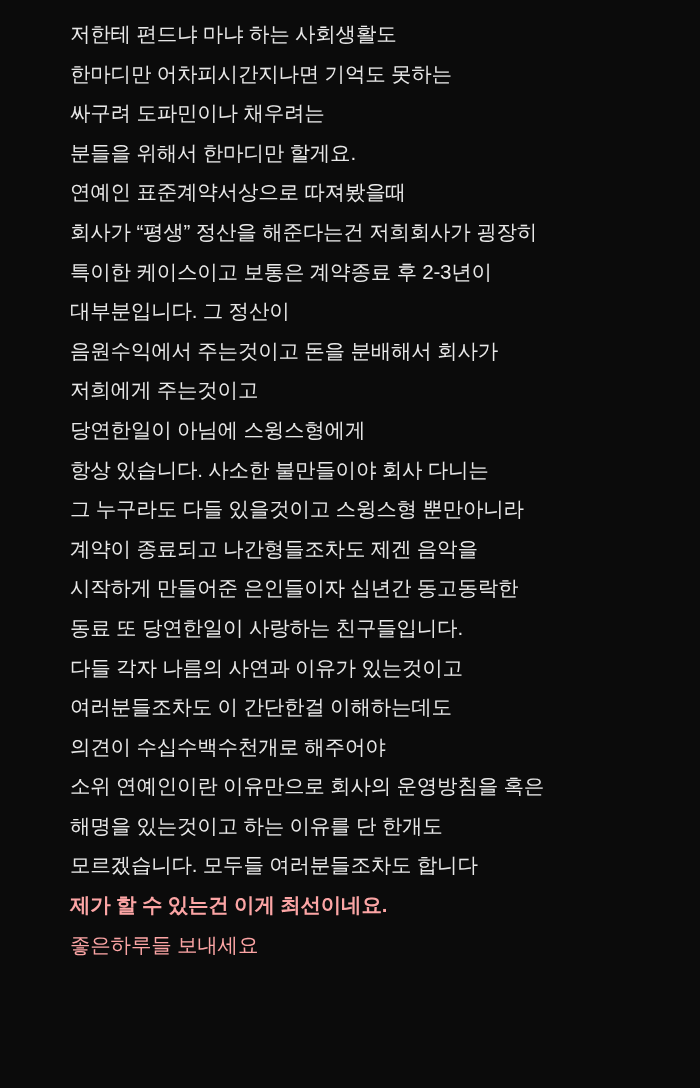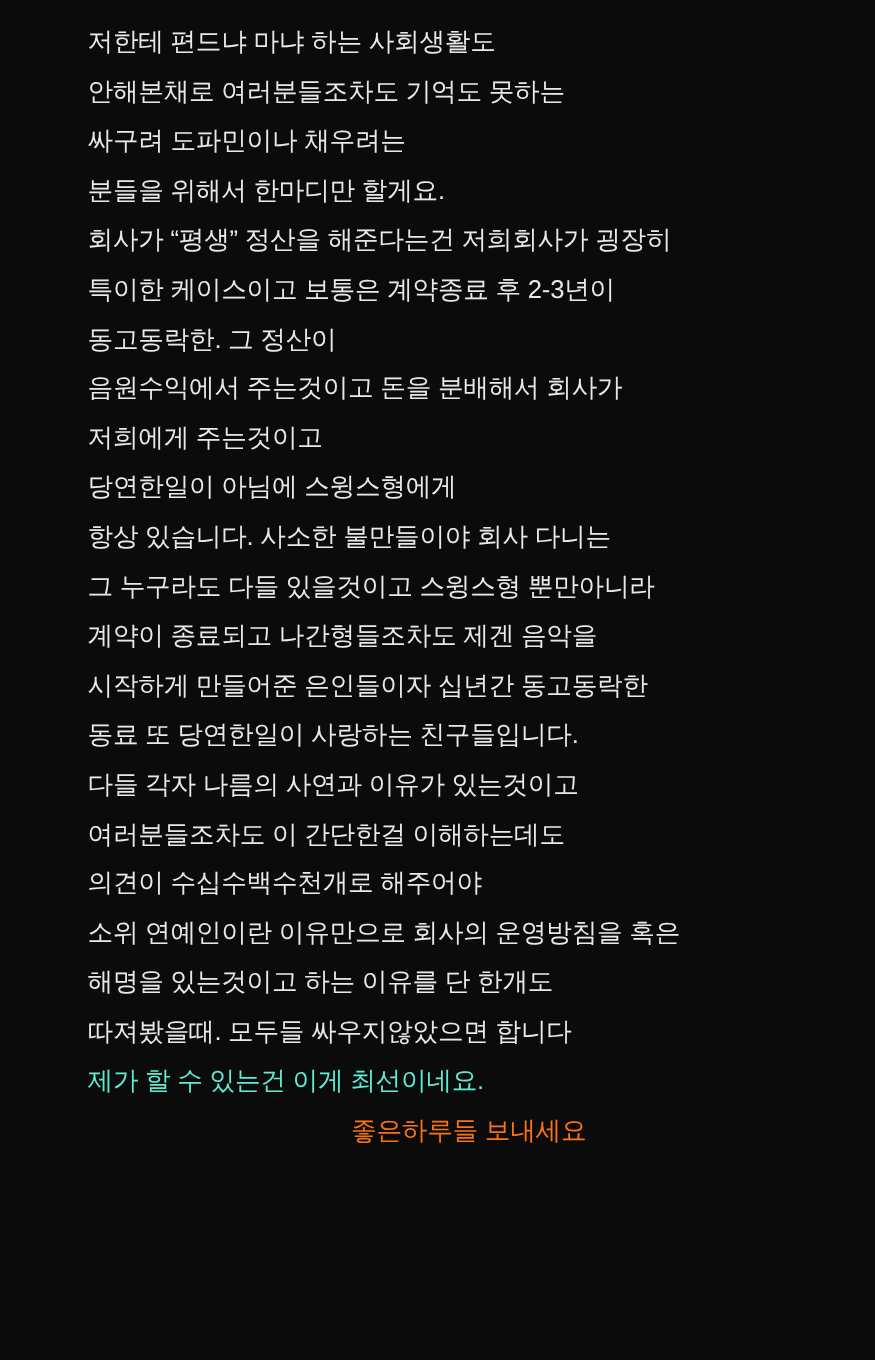--- a/index.html
+++ b/index.html
@@ -27,49 +27,50 @@
   .line {
     display: block;
     color: #e8e8e8;
     font-size: 20.5px;
     line-height: 39.6px;
     letter-spacing: -0.2px;
     white-space: pre;
     font-weight: 400;
   }
   .line.dim {
-    color: #5eead4;
+    color: #fca5a5;
+    font-weight: bold;
   }
   .line.last {
-    color: #f97316;
-    text-align: center;
+    color: #fca5a5;
   }
 </style>
 </head>
 <body>
 
 <div class="page">
   <div class="statement">
     <span class="line">저한테 편드냐 마냐 하는 사회생활도</span>
-    <span class="line">안해본채로 여러분들조차도 기억도 못하는</span>
+    <span class="line">한마디만 어차피시간지나면 기억도 못하는</span>
     <span class="line">싸구려 도파민이나 채우려는</span>
     <span class="line">분들을 위해서 한마디만 할게요.</span>
+    <span class="line">연예인 표준계약서상으로 따져봤을때</span>
     <span class="line">회사가 “평생” 정산을 해준다는건 저희회사가 굉장히</span>
     <span class="line">특이한 케이스이고 보통은 계약종료 후 2-3년이</span>
-    <span class="line">동고동락한. 그 정산이</span>
+    <span class="line">대부분입니다. 그 정산이</span>
     <span class="line">음원수익에서 주는것이고 돈을 분배해서 회사가</span>
     <span class="line">저희에게 주는것이고</span>
     <span class="line">당연한일이 아님에 스윙스형에게</span>
     <span class="line">항상 있습니다. 사소한 불만들이야 회사 다니는</span>
     <span class="line">그 누구라도 다들 있을것이고 스윙스형 뿐만아니라</span>
     <span class="line">계약이 종료되고 나간형들조차도 제겐 음악을</span>
     <span class="line">시작하게 만들어준 은인들이자 십년간 동고동락한</span>
     <span class="line">동료 또 당연한일이 사랑하는 친구들입니다.</span>
     <span class="line">다들 각자 나름의 사연과 이유가 있는것이고</span>
     <span class="line">여러분들조차도 이 간단한걸 이해하는데도</span>
     <span class="line">의견이 수십수백수천개로 해주어야</span>
     <span class="line">소위 연예인이란 이유만으로 회사의 운영방침을 혹은</span>
     <span class="line">해명을 있는것이고 하는 이유를 단 한개도</span>
-    <span class="line">따져봤을때. 모두들 싸우지않았으면 합니다</span>
+    <span class="line">모르겠습니다. 모두들 여러분들조차도 합니다</span>
     <span class="line dim">제가 할 수 있는건 이게 최선이네요.</span>
     <span class="line last">좋은하루들 보내세요</span>
   </div>
 </div>
 
 </body></html>

